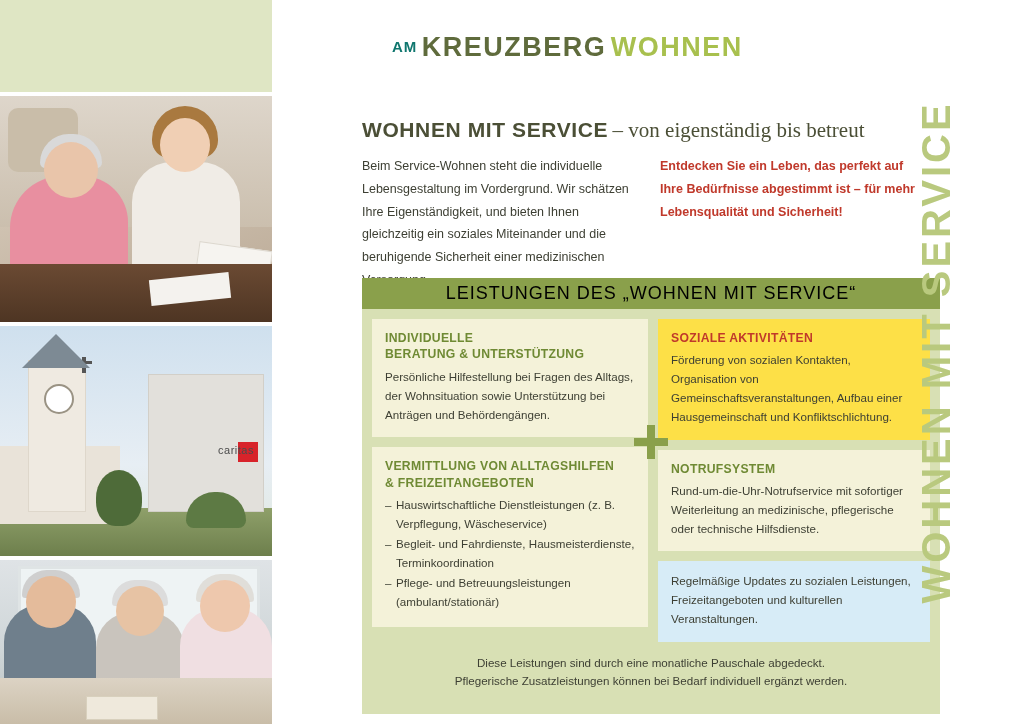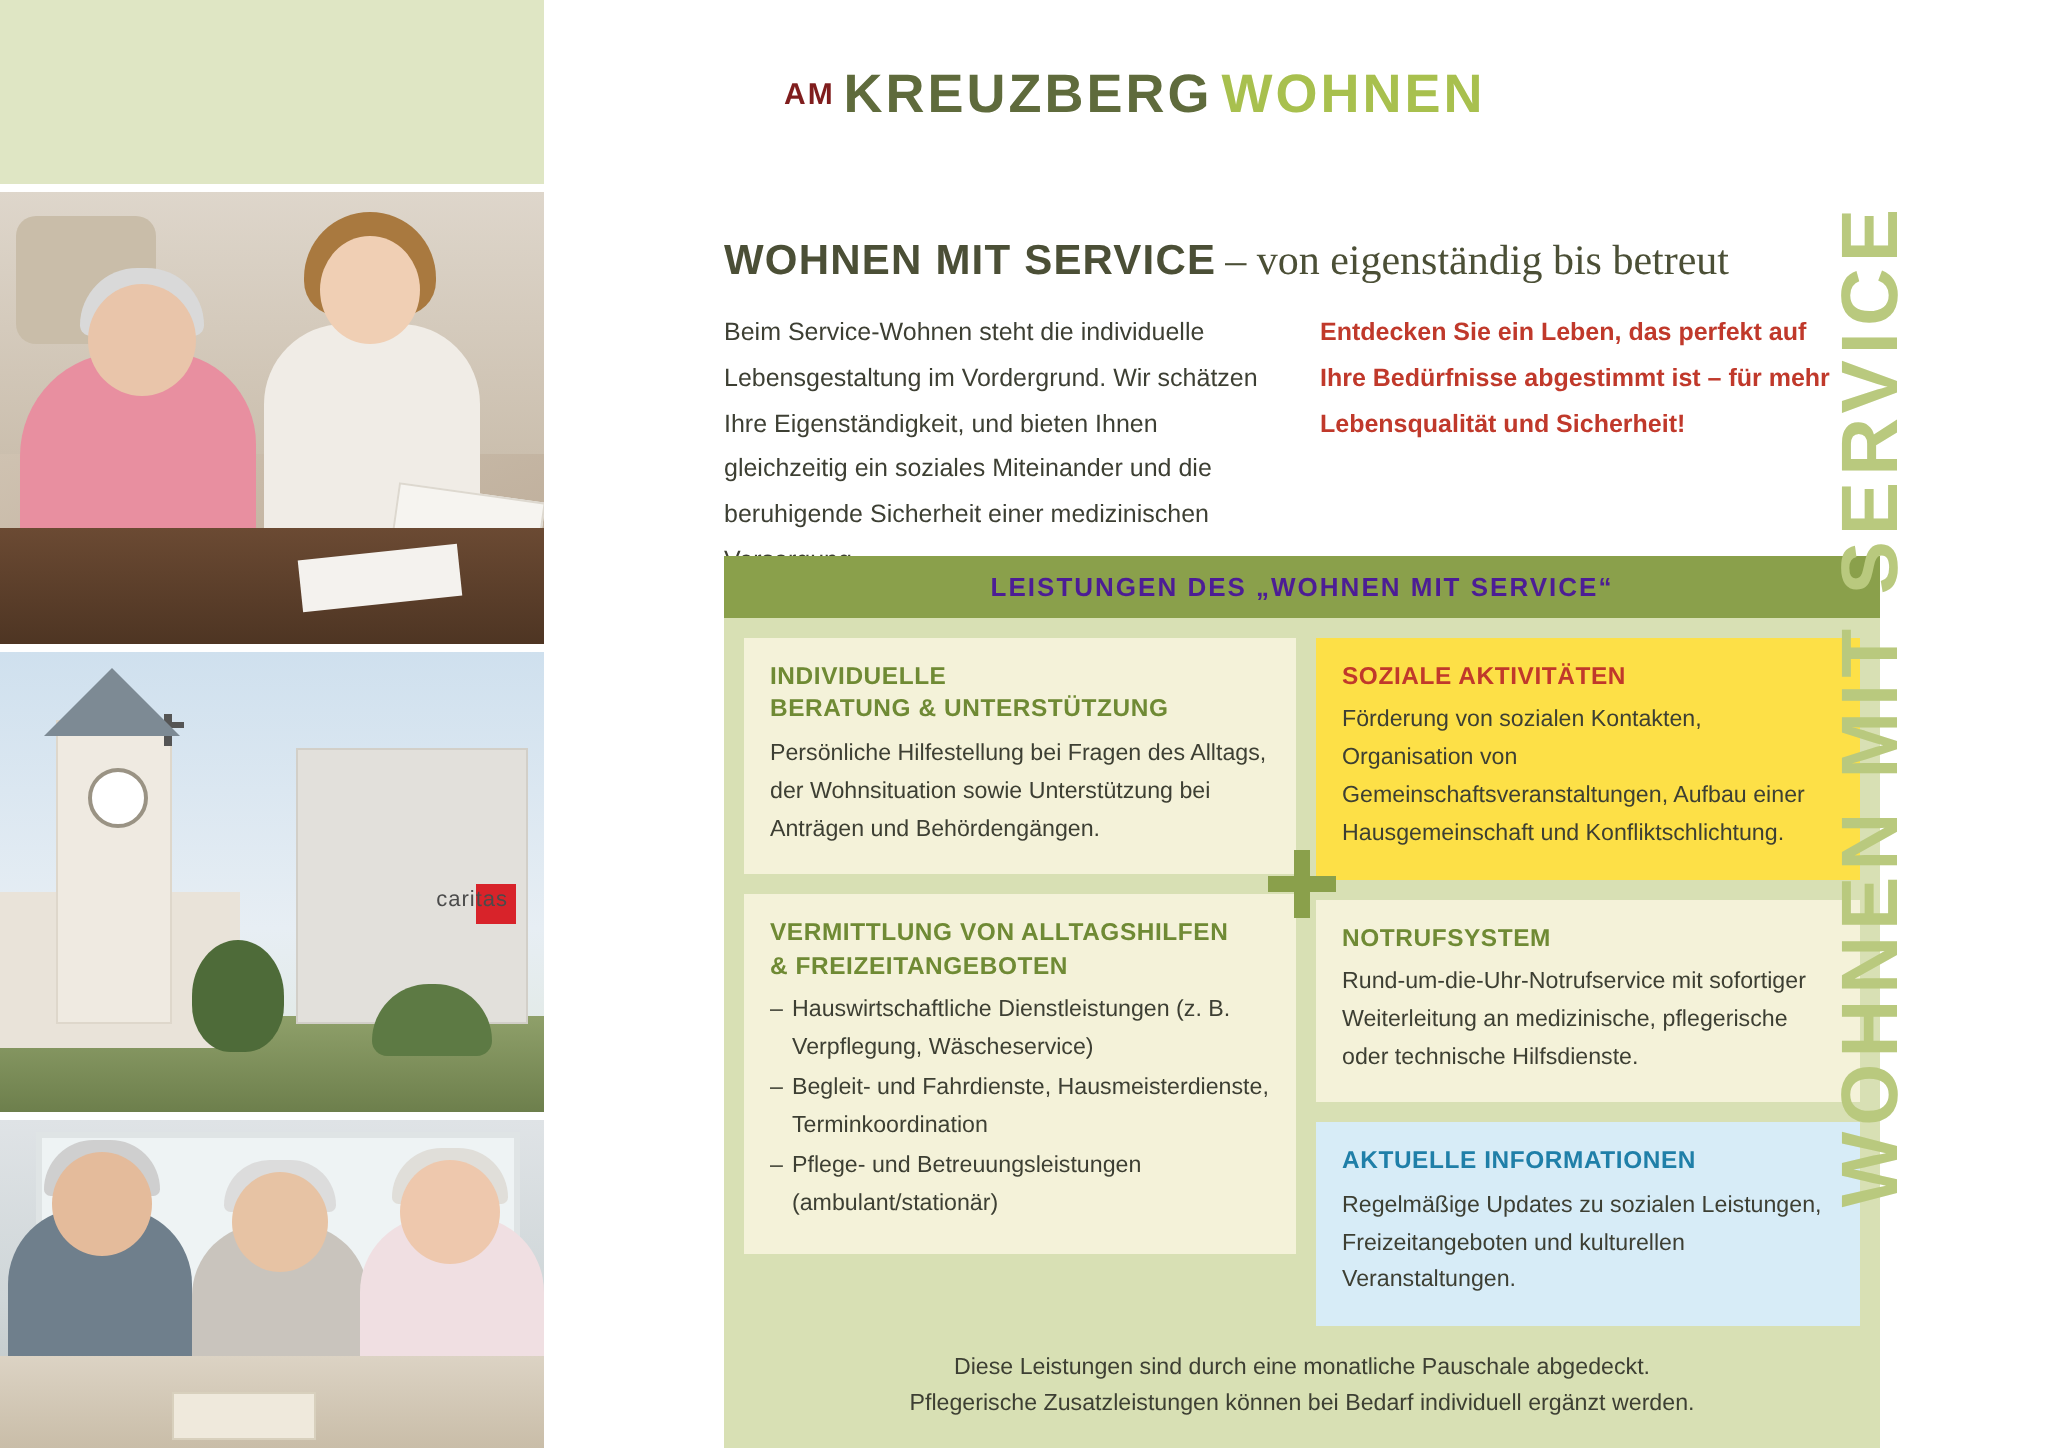--- a/index.html
+++ b/index.html
@@ -187,21 +187,21 @@
   .logo {
     position: absolute;
     left: 30px; top: 32px;
     white-space: nowrap;
   }
   .logo .am {
     font-family: "Liberation Sans", sans-serif;
     font-weight: bold;
     font-size: 15px;
     letter-spacing: 1px;
-    color: #7f1d1d;
+    color: #0f766e;
     vertical-align: 4px;
   }
   .logo .kreuzberg {
     font-family: "Liberation Sans", sans-serif;
     font-weight: bold;
     font-size: 27px;
     letter-spacing: 1.5px;
     color: #5f6b3c;
   }
   .logo .deining {
@@ -253,23 +253,23 @@
   
   .panel {
     position: absolute;
     left: 0; top: 278px;
     width: 578px;
     background: #d8e0b4;
   }
   .panel-header {
     height: 31px;
     background: #8aa04b;
-    color: #4c1d95;
-    font-weight: bold;
-    font-size: 13px;
+    color: #000000;
+    font-weight: normal;
+    font-size: 18px;
     letter-spacing: 1px;
     display: flex;
     align-items: center;
     justify-content: center;
   }
   .panel-body {
     position: relative;
     padding: 10px;
   }
   .plus {
@@ -456,21 +456,20 @@
             <div class="card-title t-red">SOZIALE AKTIVITÄTEN</div>
             <div class="card-text">Förderung von sozialen Kontakten, Organisation von Gemeinschaftsveranstaltungen, Aufbau einer Hausgemeinschaft und Konfliktschlichtung.</div>
           </div>
 
           <div class="card card-yellow">
             <div class="card-title t-green">NOTRUFSYSTEM</div>
             <div class="card-text">Rund-um-die-Uhr-Notrufservice mit sofortiger Weiterleitung an medizinische, pflegerische oder technische Hilfsdienste.</div>
           </div>
 
           <div class="card card-blue">
-            <div class="card-title t-blue">AKTUELLE INFORMATIONEN</div>
             <div class="card-text">Regelmäßige Updates zu sozialen Leistungen, Freizeitangeboten und kulturellen Veranstaltungen.</div>
           </div>
 
         </div>
       </div>
 
       <div class="panel-footer">
         <div>Diese Leistungen sind durch eine monatliche Pauschale abgedeckt.</div>
         <div>Pflegerische Zusatzleistungen können bei Bedarf individuell ergänzt werden.</div>
       </div>

